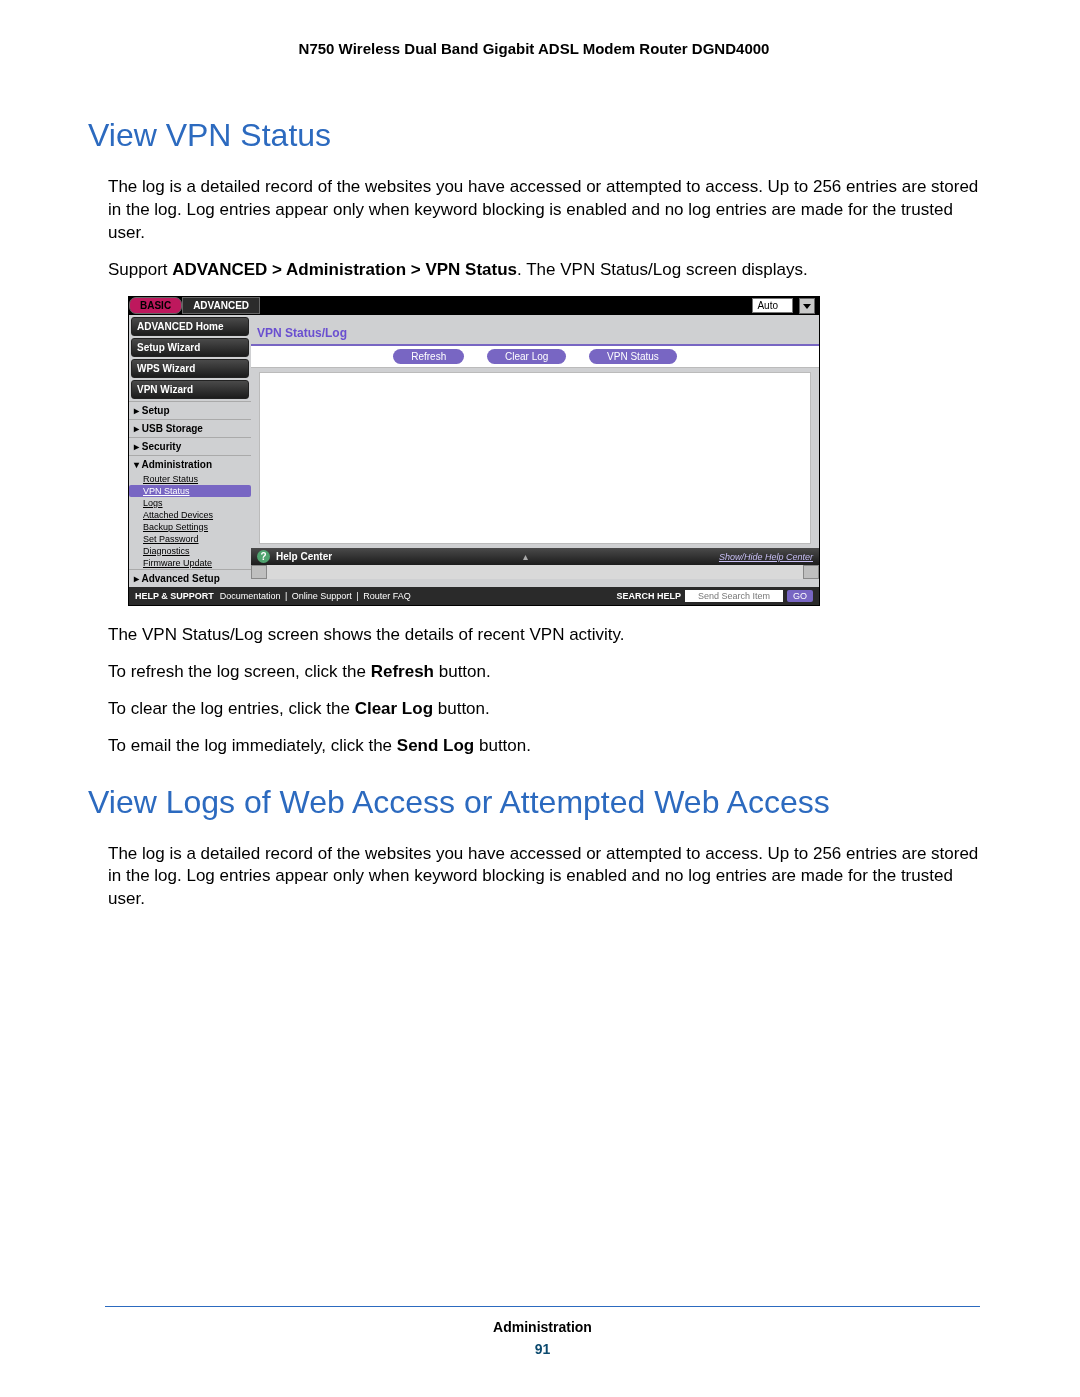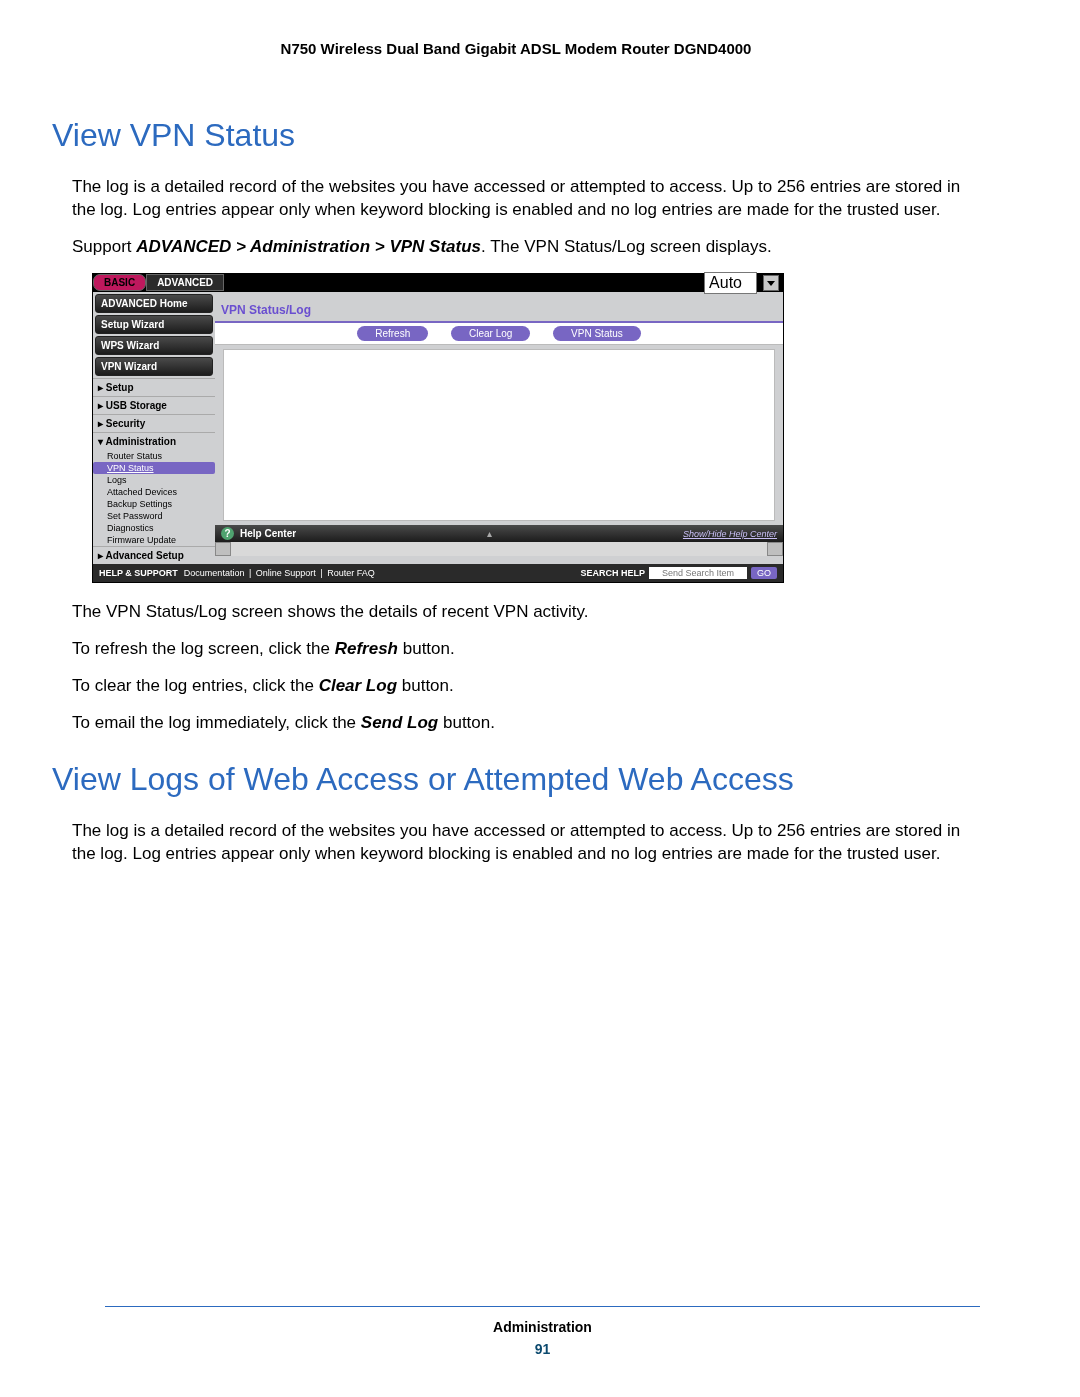--- a/index.html
+++ b/index.html
@@ -1,35 +1,35 @@
 <!DOCTYPE html>
 <html><head>
 <meta charset="utf-8">
 <style>
   html,body{margin:0;padding:0;background:#fff;font-family:Arial,Helvetica,sans-serif;color:#000;}
-  .page{width:1080px;min-height:1397px;margin:0 auto;position:relative;box-sizing:border-box;padding:40px 100px 0 52px;}
+  .page{width:1080px;min-height:1397px;margin:0 auto;position:relative;box-sizing:border-box;padding:40px 100px 0 88px;}
   .doc-header{text-align:center;font-weight:bold;font-size:15px;margin-bottom:60px;}
   h1.section{color:#2c6abf;font-weight:normal;font-size:32px;margin:0 0 22px 0;}
   p.body{font-size:17px;line-height:1.35;margin:0 0 14px 0;padding-left:20px;}
-  p.body b{font-weight:bold;font-style:italic;}
+  p.body b{font-weight:bold;}
   
   .shot{margin:10px 0 18px 40px;width:690px;border:1px solid #000;background:#cfd0d2;font-size:10px;}
   .shot .tabs{display:flex;align-items:center;height:18px;background:#000;}
   .tab{padding:2px 10px;font-weight:bold;font-size:10px;border:1px solid #666;}
   .tab.basic{background:#be185d;color:#000;border-radius:7px;}
   .tab.adv{background:#2b2b2b;color:#fff;}
   .tabs .sp{flex:1;}
-  .tabs .lang{background:#fff;color:#000;padding:1px 14px 1px 4px;font-size:16px;border:1px solid #777;position:relative;margin-right:6px;}
+  .tabs .lang{background:#fff;color:#000;padding:1px 14px 1px 4px;font-size:10px;border:1px solid #777;position:relative;margin-right:6px;}
   .tabs .dd{width:14px;height:14px;background:#c9c9c9;border:1px solid #666;margin-right:4px;position:relative;}
   .tabs .dd:after{content:"";position:absolute;left:3px;top:5px;border-left:4px solid transparent;border-right:4px solid transparent;border-top:5px solid #000;}
   .shot-body{display:flex;background:#cfd0d2;align-items:center;}
   .sidebar{width:122px;background:#cfd0d2;font-size:9px;}
   .nb{display:block;background:linear-gradient(#4a4a4a,#1c1c1c);color:#fff;border:1px solid #222;border-radius:3px;margin:2px;padding:3px 5px;font-weight:bold;font-size:10px;}
   .gp{display:block;background:#cfd0d2;color:#000;border-top:1px solid #aaa;padding:3px 5px;font-weight:bold;font-size:10px;}
-  .sub{display:block;color:#000;padding:1px 0 1px 14px;font-size:9px;}
+  .sub{display:block;text-decoration:underline;color:#000;padding:1px 0 1px 14px;font-size:9px;}
   .sub.cur{background:#7866c3;color:#fff;text-decoration:underline;border-radius:2px;}
   .main{flex:1;background:#cfd0d2;position:relative;}
   .main-title{color:#6a4fd0;font-weight:bold;font-size:12px;padding:4px 6px;}
   .btnrow{background:#fff;border-top:2px solid #7866c3;border-bottom:1px solid #bbb;padding:3px 0;text-align:center;}
   .pill{display:inline-block;background:#7866c3;color:#fff;border-radius:8px;padding:2px 18px;font-size:10px;margin:0 10px;}
   .logbox{background:#fff;margin:4px 8px 4px 8px;height:170px;border:1px solid #bbb;}
   .hc{background:linear-gradient(#4a4a4a,#1c1c1c);color:#fff;display:flex;align-items:center;font-size:10px;padding:2px 6px;}
   .hc .q{width:13px;height:13px;border-radius:50%;background:#4fa36f;color:#fff;display:inline-flex;align-items:center;justify-content:center;font-weight:bold;margin-right:6px;font-size:10px;}
   .hc .sp2{flex:1;text-align:center;color:#aaa;}
   .hc .link{color:#c8bff5;text-decoration:underline;font-style:italic;font-size:9px;}

